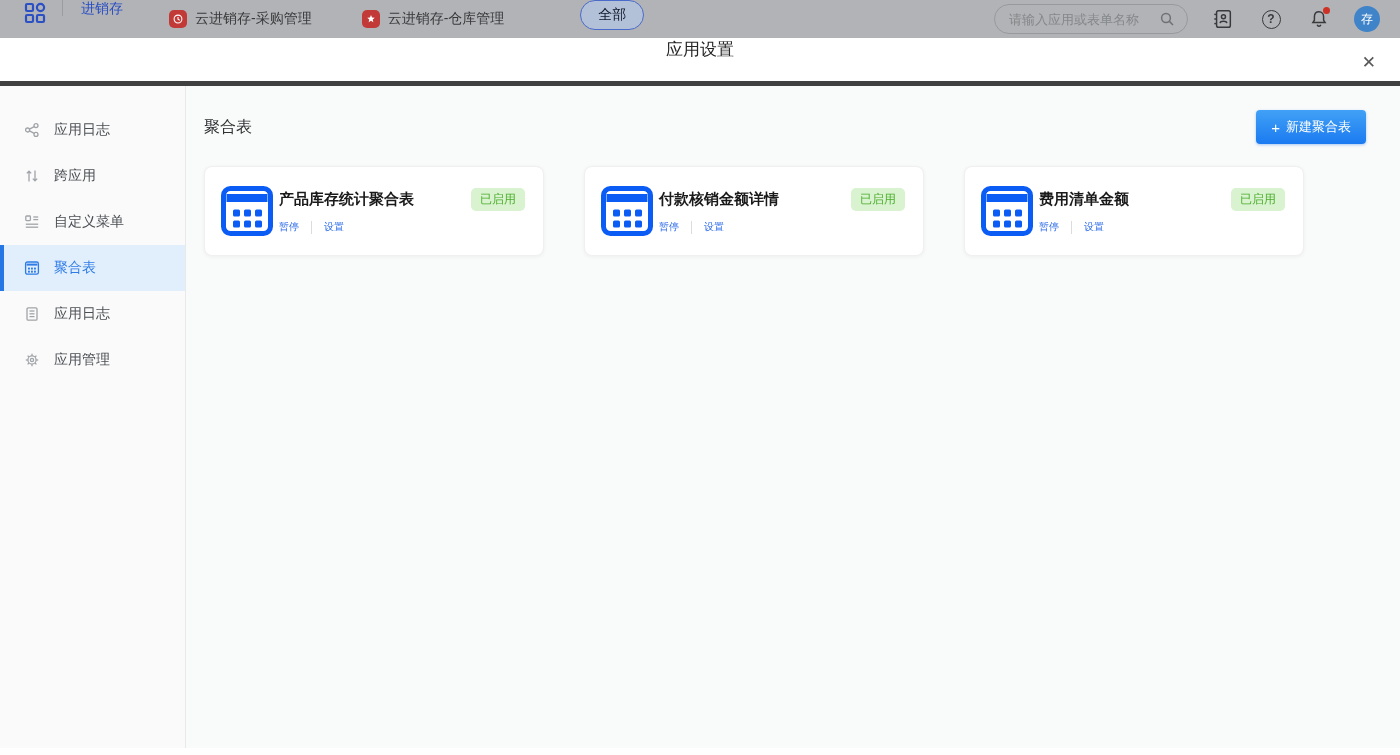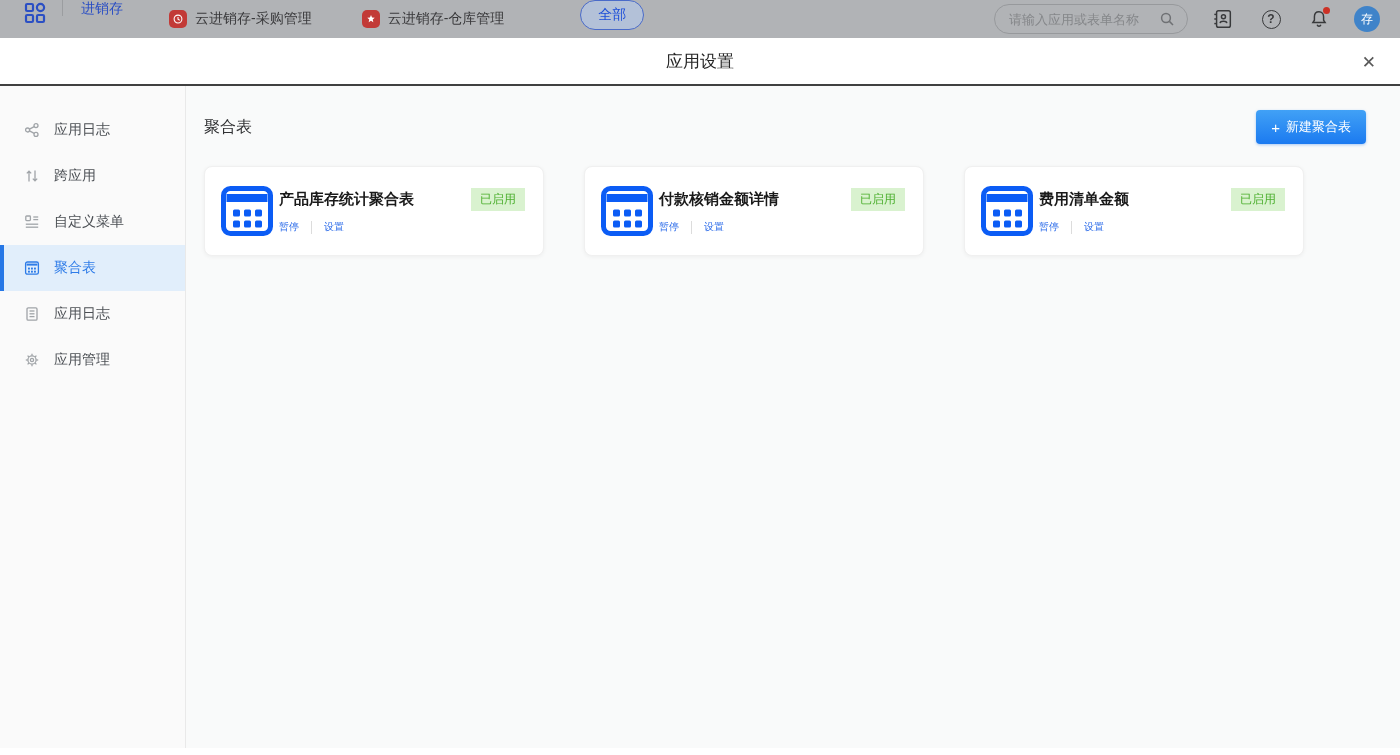--- a/index.html
+++ b/index.html
@@ -6,32 +6,32 @@
   html,body { width:1400px; height:755px; font-family:"Liberation Sans","DejaVu Sans",sans-serif; background:#fff; overflow:hidden; }
 
   
   .topbar { height:38px; background:#b1b3b6; display:flex; padding:0 20px 0 22px; }
   .apps-btn { width:26px; height:26px; display:flex; align-items:center; justify-content:center; color:#2b4fc4; cursor:pointer; }
   .tb-divider { width:1px; height:16px; background:#9b9da0; margin:0 18px 0 14px; }
   .workspace { color:#2b4fc4; font-size:14px; font-weight:500; margin-right:46px; cursor:pointer; }
   .tb-tab { display:flex; align-items:center; gap:8px; margin-right:50px; cursor:pointer; }
   .tb-tab .tab-ico { width:18px; height:18px; border-radius:5px; background:#c23a37; display:flex; align-items:center; justify-content:center; flex:none; }
   .tb-tab .tab-label { font-size:14px; color:#39393b; }
-  .all-pill { height:30px; padding:0 17px; border:1px solid #4a6bc9; border-radius:15px; background:#b3c1d8; color:#1d4ed8; font-size:14px; display:flex; align-items:center; margin-left:26px; cursor:pointer; }
+  .all-pill { height:30px; padding:0 17px; border:1px solid #4a6bc9; border-radius:15px; background:#b3c1d8; color:#0f172a; font-size:14px; display:flex; align-items:center; margin-left:26px; cursor:pointer; }
   .tb-right { margin-left:auto; display:flex; align-items:center; gap:22px; }
   .search-box { width:194px; height:30px; border:1px solid #97999c; border-radius:15px; display:flex; align-items:center; padding:0 12px 0 14px; gap:10px; }
   .search-box input { flex:1; min-width:0; border:none; outline:none; background:transparent; font-size:13px; color:#45474a; font-family:inherit; }
   .search-box input::placeholder { color:#85878a; }
   .tb-icon { width:26px; height:26px; display:flex; align-items:center; justify-content:center; color:#38393b; cursor:pointer; position:relative; }
   .help-ring { width:19px; height:19px; border:1.6px solid #38393b; border-radius:50%; display:flex; align-items:center; justify-content:center; font-size:12px; font-weight:700; color:#38393b; }
   .bell-dot { position:absolute; top:1px; right:2px; width:7px; height:7px; border-radius:50%; background:#cc3226; }
   .avatar { width:26px; height:26px; border-radius:50%; background:#3f83c9; color:#fff; font-size:12px; display:flex; align-items:center; justify-content:center; cursor:pointer; }
 
   
-  .modal-header { height:48px; background:#fff; border-bottom:2px solid #404040; display:flex; align-items:center; justify-content:center; position:relative; }
+  .modal-header { height:48px; background:#fff; border-bottom:5px solid #404040; display:flex; align-items:flex-start; justify-content:center; position:relative; }
   .modal-title { font-size:17px; color:#262626; }
   .modal-close { position:absolute; right:24px; top:0; height:48px; display:flex; align-items:center; font-size:17px; color:#595959; cursor:pointer; }
 
   
   .modal-body { display:flex; height:662px; }
   .sidebar { width:186px; flex:none; background:#fafafa; border-right:1px solid #e9e9e9; padding-top:21px; }
   .side-item { height:46px; display:flex; align-items:center; padding-left:24px; gap:14px; position:relative; cursor:pointer; }
   .side-icon { width:16px; height:16px; color:#a0a4a8; display:flex; align-items:center; justify-content:center; flex:none; }
   .side-label { font-size:14px; color:#4b4f54; }
   .side-item.active { background:#e1eefb; }
@@ -43,21 +43,21 @@
   .main-heading { font-size:16px; font-weight:500; color:#303133; }
   .new-btn { height:34px; padding:0 15px; border:none; border-radius:4px; background:linear-gradient(180deg,#41a1f6 0%,#1b7af0 100%); color:#fff; font-size:13px; font-family:inherit; display:flex; align-items:center; gap:6px; cursor:pointer; box-shadow:0 1px 3px rgba(20,110,230,.35); }
   .new-btn .plus { font-size:15px; line-height:1; }
 
   .cards { display:flex; gap:40px; }
   .card { width:340px; height:90px; background:#fff; border:1px solid #f0f0f0; border-radius:8px; box-shadow:0 1px 4px rgba(0,0,0,.05); display:flex; align-items:center; padding:0 18px 0 14px; gap:4px; }
   .card-icon { width:56px; height:56px; flex:none; display:flex; align-items:center; justify-content:center; }
   .card-body { flex:1; min-width:0; }
   .card-top { display:flex; align-items:center; }
   .card-title { font-size:15px; font-weight:700; color:#1a1a1a; white-space:nowrap; }
-  .badge { margin-left:auto; background:#d9f2cf; color:#4caf2e; font-size:12px; padding:3px 9px; border-radius:0; flex:none; }
+  .badge { margin-left:auto; background:#d9f2cf; color:#4caf2e; font-size:12px; padding:3px 9px; border-radius:5px; flex:none; }
   .card-actions { display:flex; align-items:center; margin-top:9px; gap:12px; }
   .card-actions .link { font-size:10px; color:#2a6ae9; text-decoration:none; cursor:pointer; }
   .vdiv { width:1px; height:13px; background:#dcdcdc; }
 
   svg { display:block; }
 </style>
 </head>
 <body>
 
 <div class="topbar">

